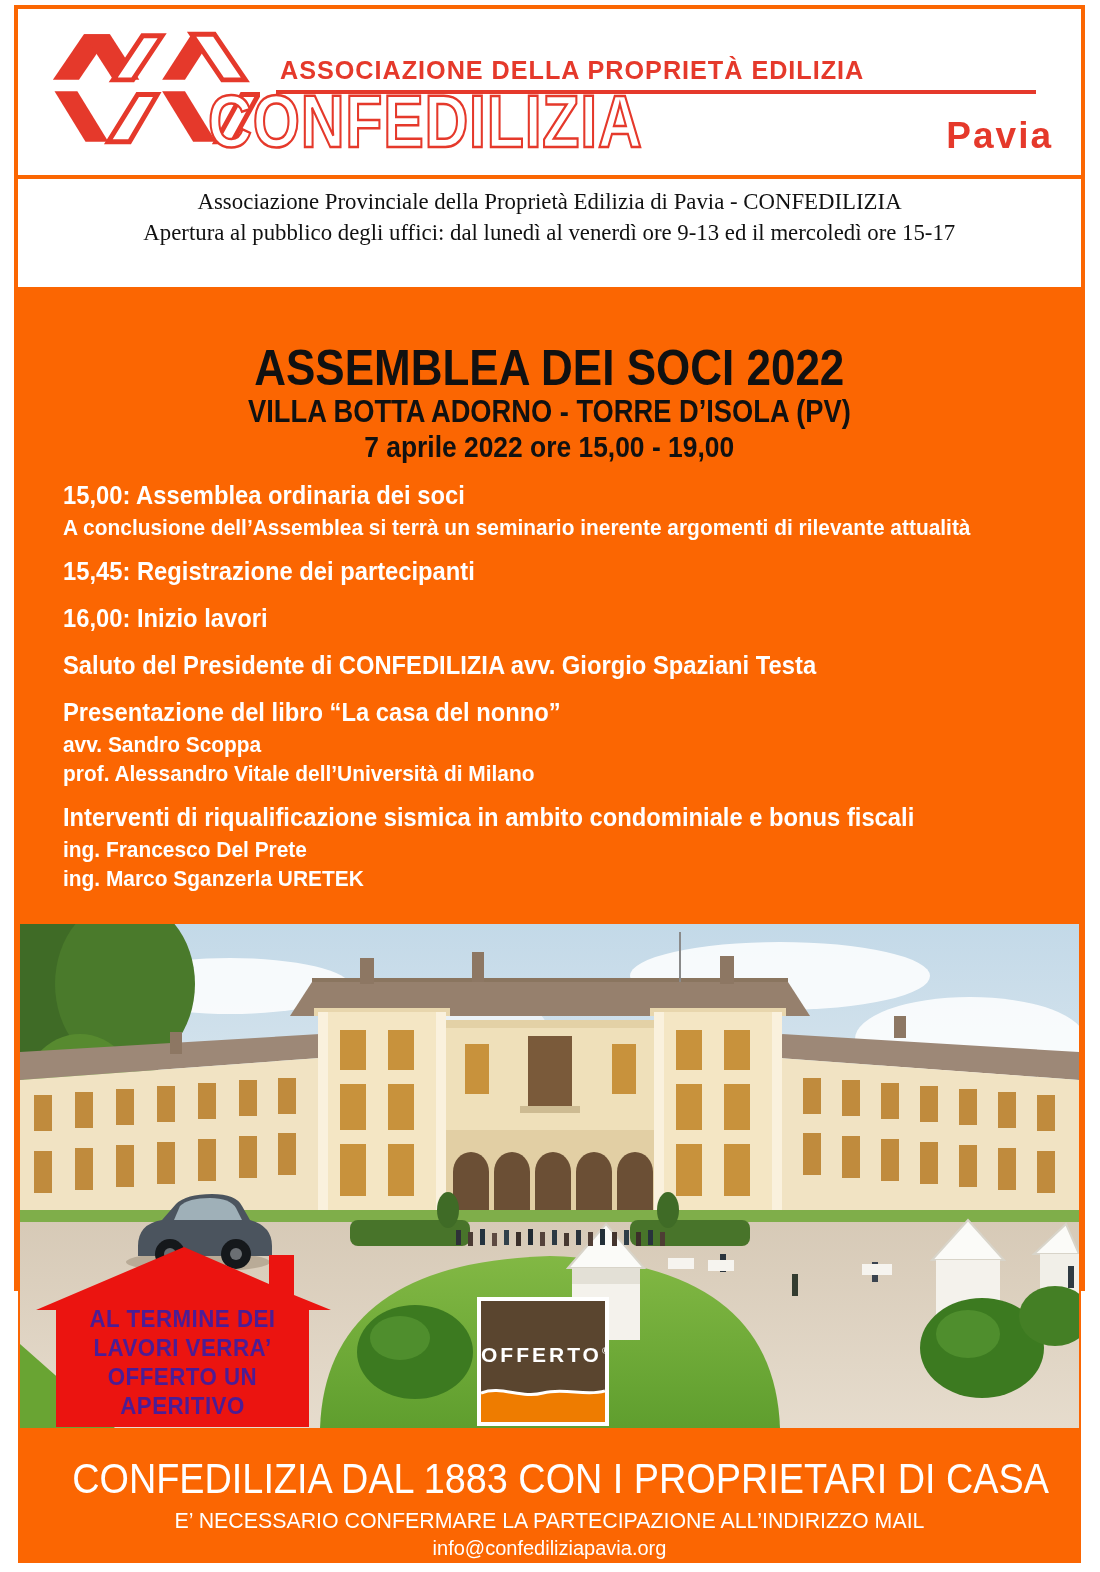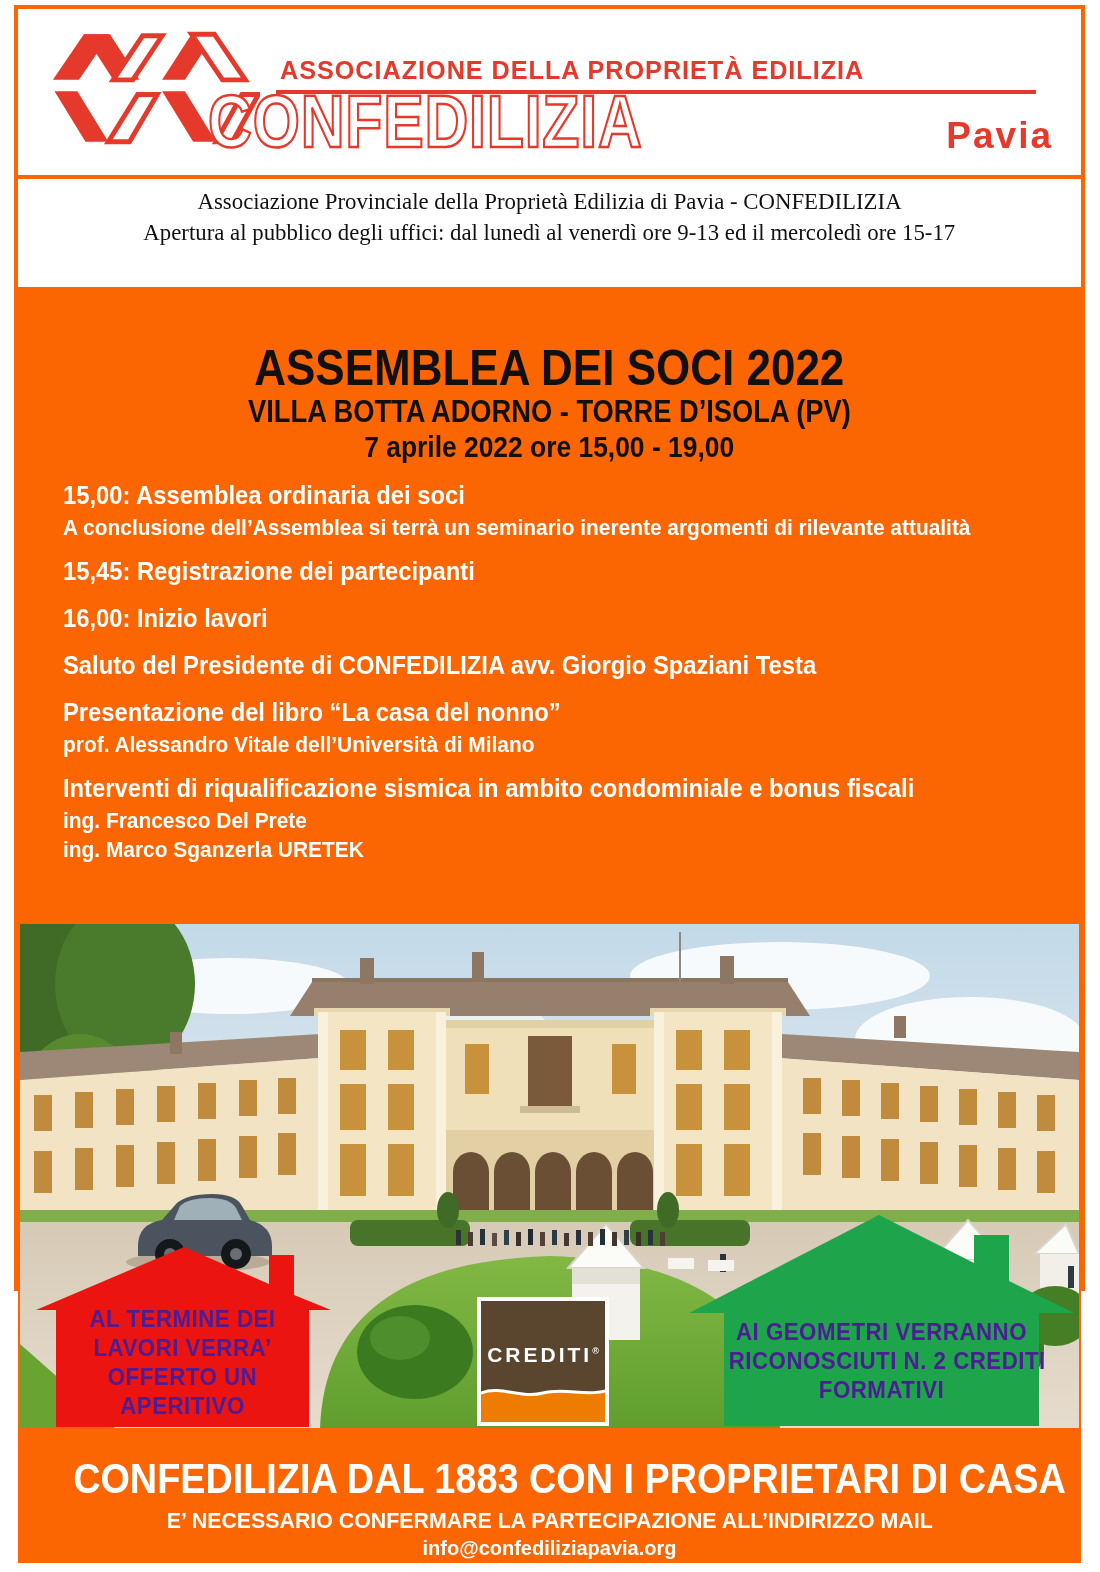--- a/index.html
+++ b/index.html
@@ -53,21 +53,21 @@
         font-size:23px;line-height:29px;letter-spacing:.5px;}
   .house-text div{transform:scaleX(.97);transform-origin:center;white-space:nowrap;}
   .uretek{position:absolute;left:457px;top:373px;width:132px;height:129px;
         background:var(--uretek-brown);border:4px solid #fff;box-sizing:border-box;}
   .uretek-bottom{position:absolute;left:0;bottom:0;width:100%;height:24px;background:var(--uretek-orange);}
   .uretek-wave{position:absolute;left:0;bottom:22px;width:100%;height:16px;}
   .uretek-label{position:absolute;left:0;top:42px;width:100%;text-align:center;color:#fff;
         font-size:21px;font-weight:bold;letter-spacing:3px;white-space:nowrap;}
   .uretek-label sup{font-size:9px;letter-spacing:0;}
   
-  .footer{position:absolute;left:0;top:1168px;width:100%;text-align:center;color:#fff;font-weight:bold;}
+  .footer{position:absolute;left:0;top:1168px;width:100%;text-align:center;color:#fff;font-weight:normal;}
   .f1{font-size:42px;line-height:48px;white-space:nowrap;}
   .f1 .cond{transform:scaleX(.9);}
   .f2{font-size:22px;line-height:26px;margin-top:5px;white-space:nowrap;}
   .f2 .cond{transform:scaleX(.97);}
   .f3{font-size:20px;line-height:24px;margin-top:2px;}
 </style>
 </head>
 <body>
 
 <div class="page">
@@ -111,20 +111,21 @@
       <div class="t3"><span class="cond">7 aprile 2022  ore 15,00 - 19,00</span></div>
     </div>
 
     <div class="agenda">
       <div class="ag-main"><span class="cl">15,00: Assemblea ordinaria dei soci</span></div>
       <div class="ag-sub"><span class="cl">A conclusione dell’Assemblea si terrà un seminario inerente argomenti di rilevante attualità</span></div>
       <div class="ag-main"><span class="cl">15,45: Registrazione dei partecipanti</span></div>
       <div class="ag-main"><span class="cl">16,00: Inizio lavori</span></div>
       <div class="ag-main"><span class="cl">Saluto del Presidente di CONFEDILIZIA avv. Giorgio Spaziani Testa</span></div>
       <div class="ag-main"><span class="cl">Presentazione del libro “La casa del nonno”</span></div>
+      <div class="ag-sub"><span class="cl">avv. Sandro Scoppa</span></div>
       <div class="ag-sub"><span class="cl">prof. Alessandro Vitale dell’Università di Milano</span></div>
       <div class="ag-main"><span class="cl">Interventi di riqualificazione sismica in ambito condominiale e bonus fiscali</span></div>
       <div class="ag-sub"><span class="cl">ing. Francesco Del Prete</span></div>
       <div class="ag-sub"><span class="cl">ing. Marco Sganzerla URETEK</span></div>
     </div>
 
     <div class="photo">
       <svg class="scene" width="1059" height="504" viewBox="0 0 1059 504">
         <defs>
           <linearGradient id="sky" x1="0" y1="0" x2="0" y2="1">
@@ -313,33 +314,23 @@
           <polygon fill="#EB1410" points="148,0 233,37 233,8 258,8 258,48 295,63 273,63 273,180 20,180 20,63 0,63"></polygon>
         </svg>
         <div class="house-text" style="left:20px;top:58px;width:253px;">
           <div>AL TERMINE DEI</div>
           <div>LAVORI VERRA’</div>
           <div>OFFERTO UN</div>
           <div>APERITIVO</div>
         </div>
       </div>
 
-      <div class="house" style="left:669px;top:291px;width:385px;height:211px;">
-        <svg width="385" height="211" viewBox="0 0 385 211">
-          <polygon fill="#1EA54B" points="190,0 285,48 285,20 320,20 320,66 385,98 350,98 350,211 35,211 35,98 0,98"></polygon>
-        </svg>
-        <div class="house-text" style="left:35px;top:103px;width:315px;">
-          <div>AI GEOMETRI VERRANNO</div>
-          <div>RICONOSCIUTI N. 2 CREDITI</div>
-          <div>FORMATIVI</div>
-        </div>
-      </div>
 
       <div class="uretek">
-        <div class="uretek-label"><span>CREDITI</span><sup>®</sup></div>
+        <div class="uretek-label"><span>OFFERTO</span><sup>®</sup></div>
         <svg class="uretek-wave" viewBox="0 0 124 16" preserveAspectRatio="none">
           <path d="M0,9 C20,1 40,15 62,9 C84,3 104,13 124,7 L124,16 L0,16 Z" fill="#EE7C00"></path>
           <path d="M0,9 C20,1 40,15 62,9 C84,3 104,13 124,7" stroke="#ffffff" stroke-width="3" fill="none"></path>
         </svg>
         <div class="uretek-bottom"></div>
       </div>
     </div>
 
     <div class="footer">
       <div class="f1"><span class="cond">CONFEDILIZIA DAL 1883 CON I PROPRIETARI DI CASA</span></div>

